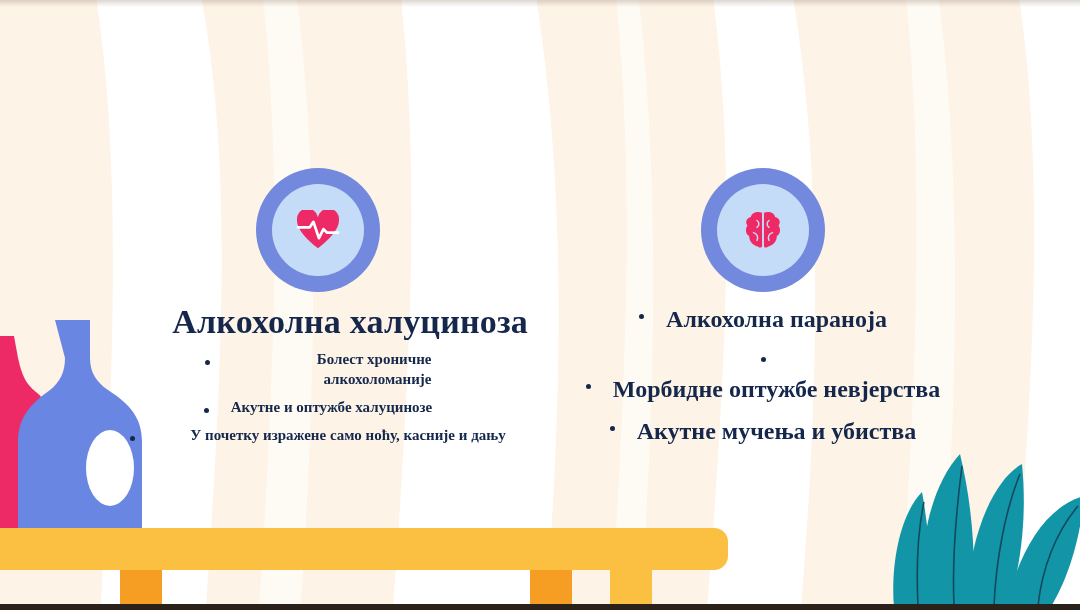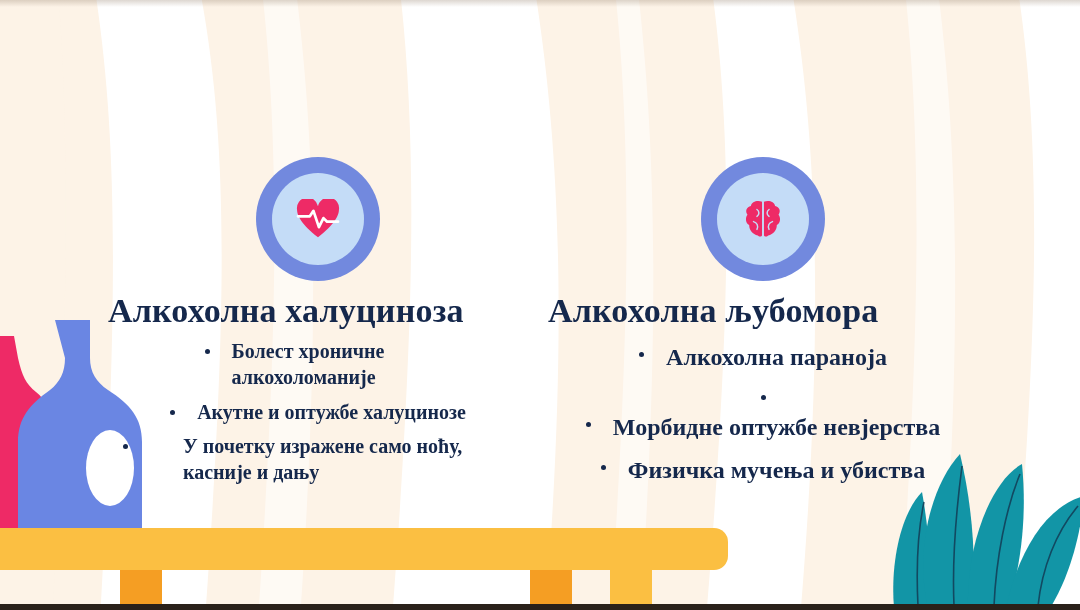--- a/index.html
+++ b/index.html
@@ -25,21 +25,21 @@
   }
 
   
   .deco{position:absolute;z-index:2;}
   .bottles{left:-20px;top:318px;width:200px;height:240px;}
   .table{left:-30px;top:528px;width:760px;height:82px;z-index:3;}
   .plant{left:888px;top:440px;width:200px;height:170px;z-index:2;}
 
   
   .cards{position:absolute;inset:0;z-index:5;}
-  .card{position:absolute;top:157px;text-align:left;}
+  .card{position:absolute;top:168px;text-align:right;}
   .card-left{left:108px;width:420px;}
   .card-right{left:548px;width:430px;}
 
   .badge{
     width:124px;height:124px;margin:0 auto;
     border-radius:50%;
     background:#7289DE;
     display:flex;align-items:center;justify-content:center;
     box-sizing:border-box;
   }
@@ -58,21 +58,21 @@
     line-height:1.16;
     letter-spacing:.2px;
   }
 
   .bullets{list-style:none;margin:4px 0 0 0;padding:0;}
   .bullets li{
     display:flex;align-items:flex-start;justify-content:center;
     gap:22px;
     color:#15284C;
     font-weight:700;
-    font-size:20px;
+    font-size:15px;
     line-height:1.28;
     margin:9px 0;
   }
   .card-right .bullets li{font-size:24px;margin:12px 0;}
   .bullets .dot{
     flex:none;
     width:5px;height:5px;border-radius:50%;
     background:#15284C;
     margin-top:10px;
   }
@@ -197,36 +197,35 @@
                 <path d="M22 4 L 22 42"></path>
                 <path d="M15 12 C 18 14, 18 18, 15 20"></path>
                 <path d="M11 26 C 15 27, 17 31, 15 35"></path>
                 <path d="M29 12 C 26 14, 26 18, 29 20"></path>
                 <path d="M33 26 C 29 27, 27 31, 29 35"></path>
               </g>
             </svg>
           </span>
         </div>
       </div>
-      <h2 class="card-title">Алкохолна љубомора</h2>
       <ul class="bullets">
         <li>
           <span class="dot"></span>
           <span class="txt">Алкохолна параноја</span>
         </li>
         <li>
           <span class="dot"></span>
         </li>
         <li>
           <span class="dot"></span>
           <span class="txt">Морбидне оптужбе невјерства</span>
         </li>
         <li>
           <span class="dot"></span>
-          <span class="txt">Физичка мучења и убиства</span>
+          <span class="txt">Акутне мучења и убиства</span>
         </li>
       </ul>
     </div>
 
   </div>
 
   <div class="bottom-bar"></div>
 </div>
 
 </body></html>

